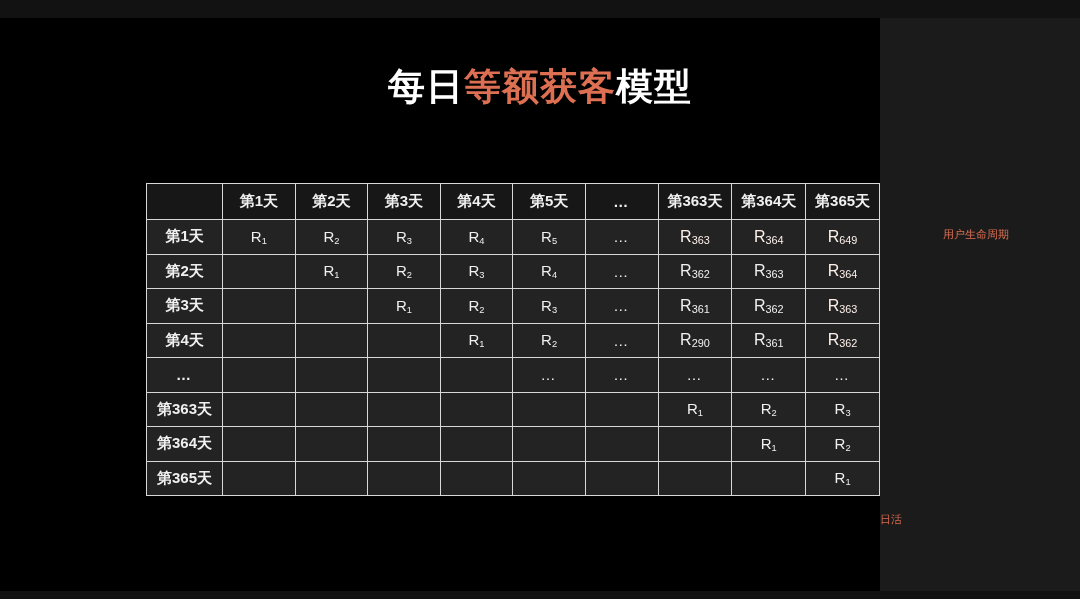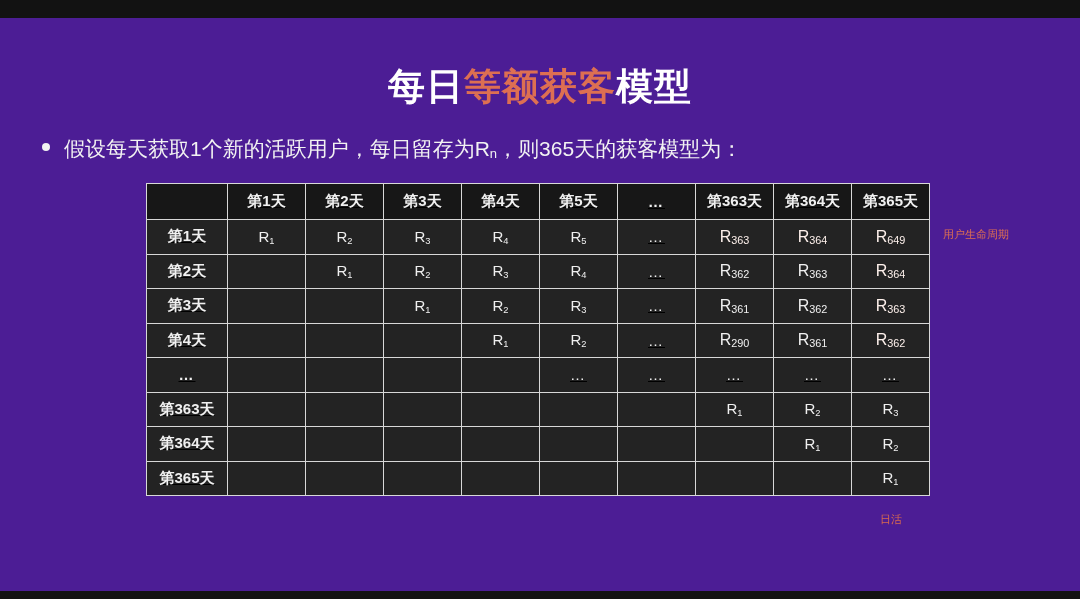--- a/index.html
+++ b/index.html
@@ -7,23 +7,23 @@
   html, body {
     width: 1080px;
     height: 599px;
     background: #1b1b1b;
     font-family: "Liberation Sans", "DejaVu Sans", sans-serif;
     overflow: hidden;
   }
 
   .slide {
     position: relative;
-    width: 1080px;
+    width: 880px;
     height: 599px;
-    background: #4c1d95;
+    background: #000000;
   }
 
   
   .title {
     position: absolute;
     top: 62px;
     left: 0;
     width: 1080px;
     text-align: center;
     font-size: 37px;
@@ -58,21 +58,20 @@
   .bullet-text sub {
     font-size: 0.62em;
     vertical-align: -0.18em;
   }
 
   
   .table-wrap {
     position: absolute;
     left: 146px;
     top: 183px;
-    text-decoration: underline;
   }
   table.model {
     border-collapse: collapse;
     table-layout: fixed;
   }
   table.model td {
     border: 1px solid #d8d8d8;
     background: #232323;
     height: 34.5px;
     text-align: center;
@@ -168,24 +167,20 @@
 <body>
 
 <div class="slide">
 
   <div class="band-top"></div>
 
   <div class="title">
     <span>每日</span><span class="accent">等额获客</span><span>模型</span>
   </div>
 
-  <div class="bullet-row">
-    <span class="bullet-dot"></span>
-    <span class="bullet-text"><span>假设每天获取1个新的活跃用户，每日留存为R</span><sub>n</sub><span>，则365天的获客模型为：</span></span>
-  </div>
 
   <div class="table-wrap">
     <table class="model">
       <colgroup>
         <col class="c-label">
         <col class="c-day">
           <col class="c-day">
           <col class="c-day">
           <col class="c-day">
           <col class="c-day">

